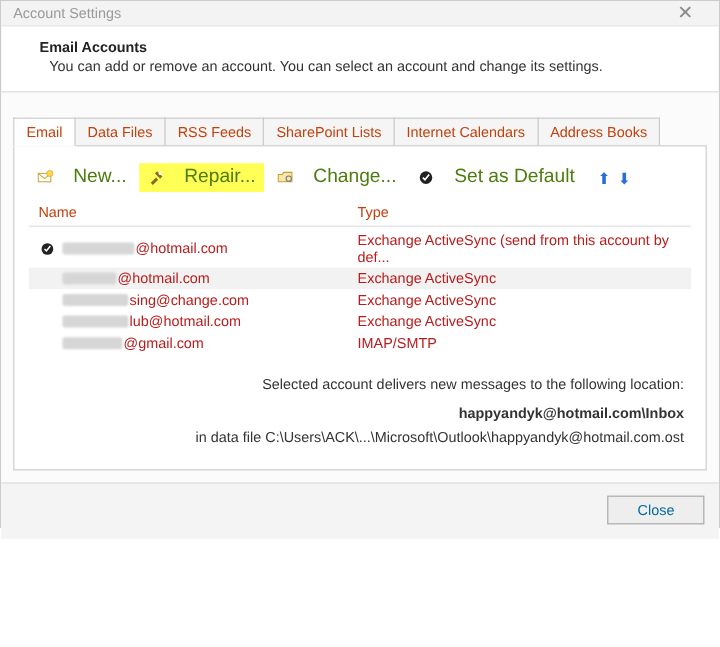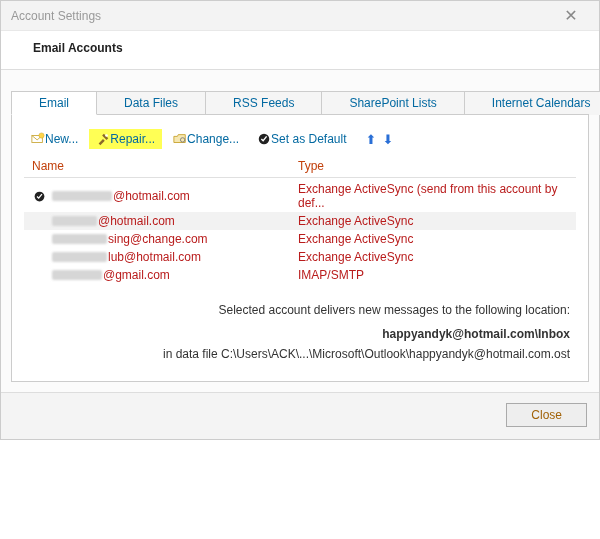--- a/index.html
+++ b/index.html
@@ -59,25 +59,25 @@
   flex-direction: column;
   border-top: 1px solid #ddd;
   background: #fbfbfb;
 }
 .tabs {
   display: flex;
   margin-top: 10px;
   font-size: 12px;
 }
 .tab {
-  padding: 4px 27px;
+  padding: 4px 10px;
   border: 1px solid #ccc;
   border-bottom: none;
   background: #f5f5f5;
-  color: #0369a1;
+  color: #c2410c;
   margin-right: -1px;
   cursor: pointer;
   white-space: nowrap;
   margin-top: 11px;
 }
 .tab.active {
   background: #fff;
   border-bottom: 1px solid #fff;
   position: relative;
   z-index: 2;
@@ -93,25 +93,25 @@
 }
 .toolbar {
   display: flex;
   align-items: center;
   gap: 4px;
   padding: 4px 0 6px 0;
 }
 .tb-btn {
   display: inline-flex;
   align-items: center;
-  gap: 0;
+  gap: 16px;
   padding: 2px 6px;
-  font-size: 12px;
-  cursor: pointer;
-  color: #0369a1;
+  font-size: 16px;
+  cursor: pointer;
+  color: #4d7c0f;
   border: 1px solid transparent;
 }
 .tb-btn.hl {
   background: #ffff55;
 }
 .tb-icon {
   width: 14px;
   height: 14px;
   display: inline-flex;
   align-items: center;
@@ -193,35 +193,36 @@
   justify-content: flex-end;
   background: #f4f4f4;
   border-top: 1px solid #ddd;
 }
 .btn {
   padding: 4px 24px;
   font-size: 12px;
   background: #eee;
   border: 1px solid #aaa;
   cursor: pointer;
-  color: #a16207;
+  color: #0369a1;
 }
 </style>
 </head>
 <body>
 
 <div class="dialog">
 
   <div class="titlebar">
     <span class="title">Account Settings</span>
     <span class="close-x">✕</span>
   </div>
 
   <div class="header-sec">
     <h1>Email Accounts</h1>
+    <div class="sub">You can add or remove an account. You can select an account and change its settings.</div>
   </div>
 
   <div class="content-wrap">
 
     <div class="tabs">
       <div class="tab active">Email</div>
       <div class="tab">Data Files</div>
       <div class="tab">RSS Feeds</div>
       <div class="tab">SharePoint Lists</div>
       <div class="tab">Internet Calendars</div>

